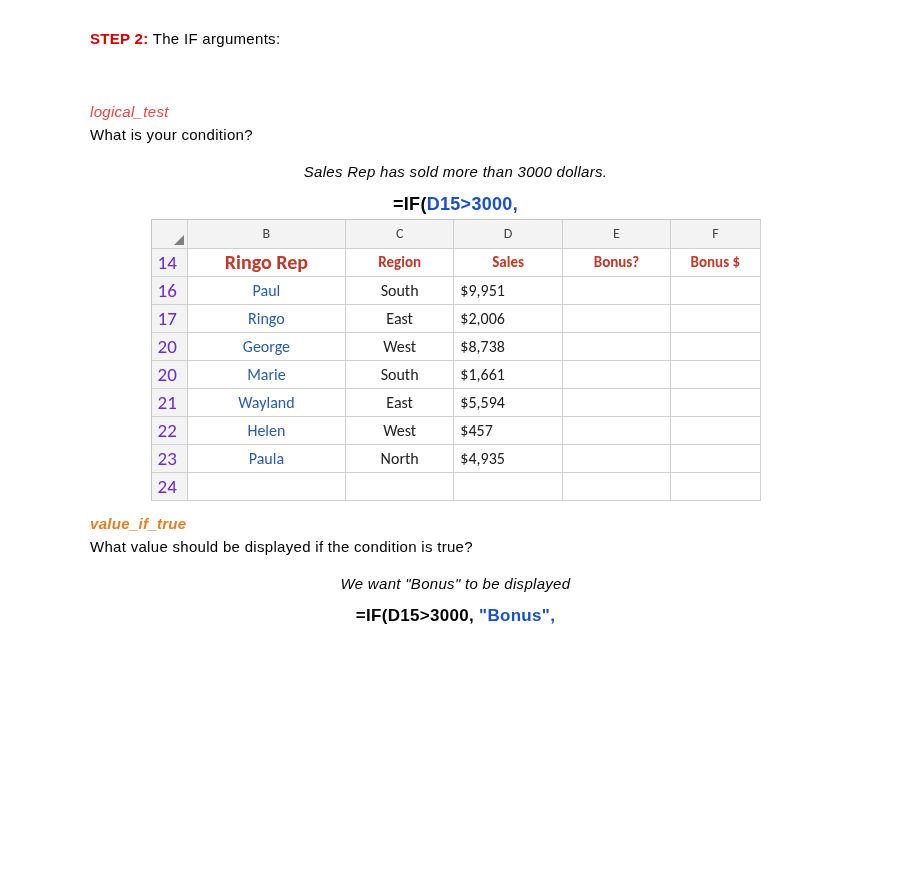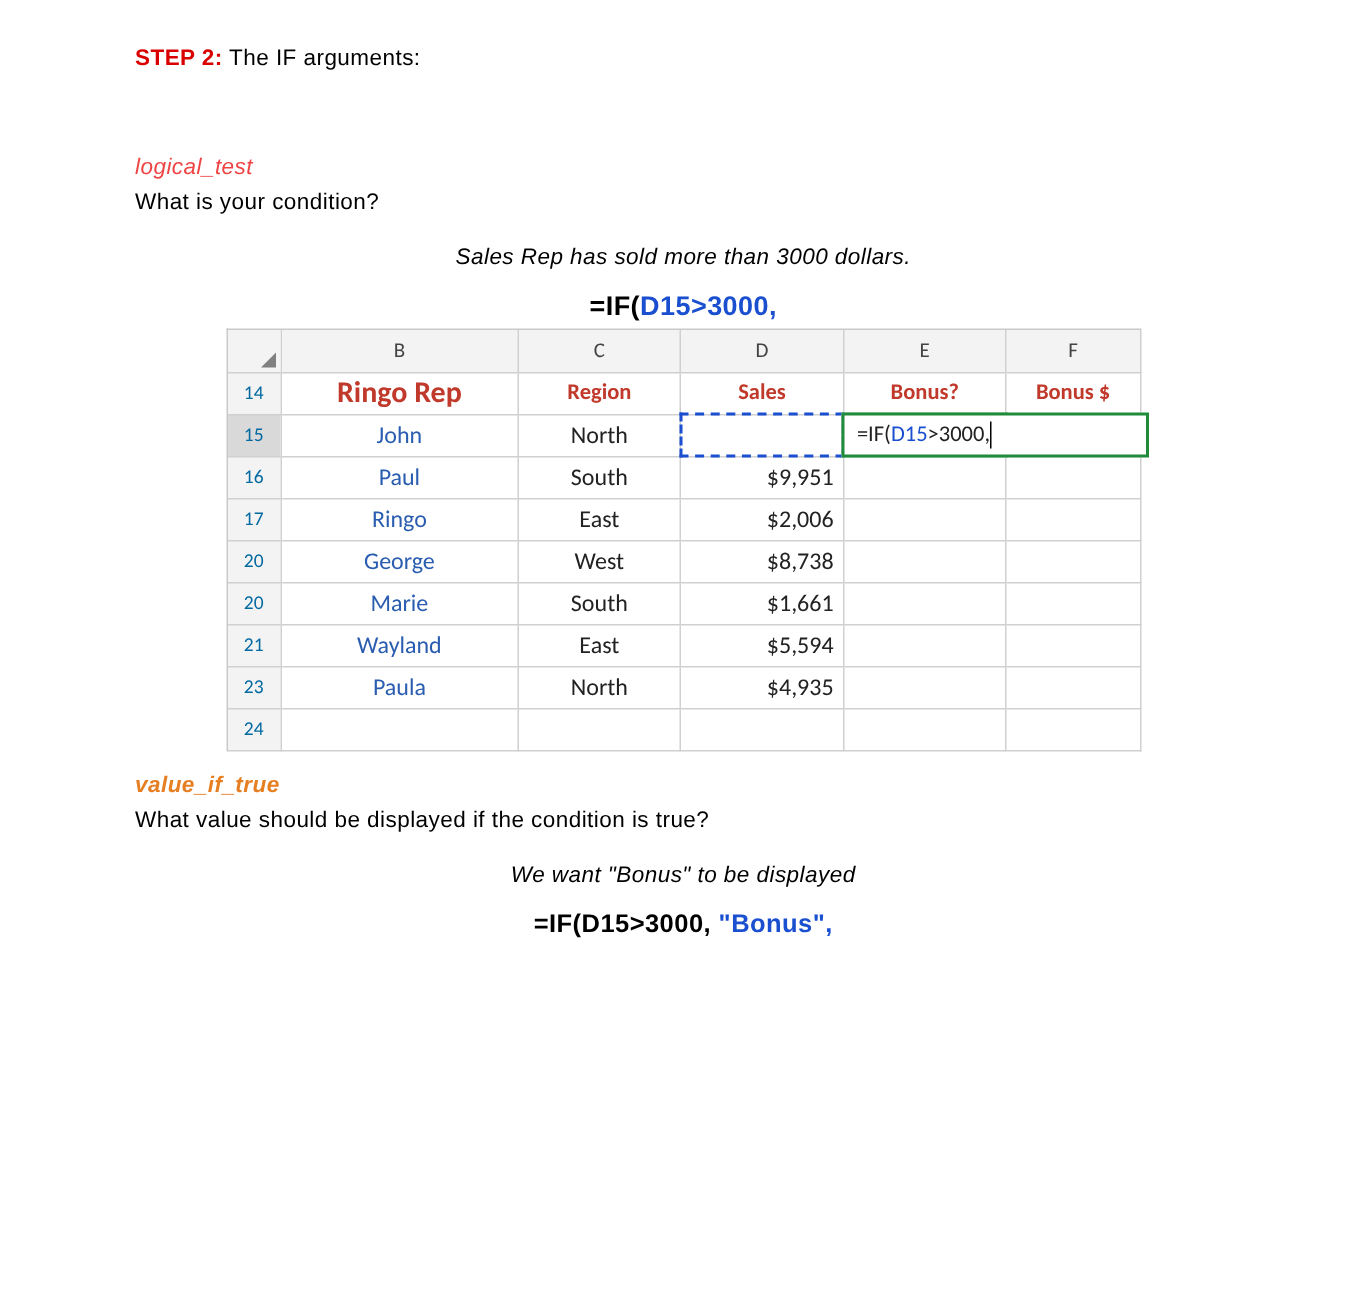--- a/index.html
+++ b/index.html
@@ -48,37 +48,36 @@
     }
     table.sheet th {
       background: #f3f3f3;
       font-weight: 400;
       color: #444;
       text-align: center;
       font-size: 14px;
     }
     .rowhead {
       background: #f3f3f3 !important;
-      text-align: center;
-      color: #0369a1;
-      font-size: 13px;
+      color: #6d28d9;
+      font-size: 19px;
       width: 36px;
     }
     .rowhead.sel { background:#d9d9d9 !important; }
     th.corner { background:#f3f3f3; width:36px; position:relative; }
     th.corner::after{
       content:""; position:absolute; right:3px; bottom:3px;
       border-left:10px solid transparent; border-bottom:10px solid #808080;
     }
 
     .hdr-cell { text-align:center; font-weight:700; color:#c0392b; font-size:15px;}
     .hdr-cell.big { color:#c0392b; font-size:20px; }
     .name-cell { text-align:center; color:#2a5db0; font-size:16px;}
     .cent { text-align:center; font-size:16px; color:#222; }
-    .money { text-align:right; font-size:16px; color:#222; }
+    .money { text-align:left; font-size:16px; color:#222; }
 
     td.active {
       position:relative;
       border:2px solid #1f8b3b !important;
       padding:0;
     }
     td.active .caret{ border-left:1px solid #000; animation: none; display:inline-block; height:18px; vertical-align:middle;}
     .formula-overlay{
       position:absolute; top:-2px; left:-2px;
       height:calc(100% + 4px);
@@ -142,35 +141,20 @@
 
   <tr>
     <td class="rowhead">14</td>
     <td class="hdr-cell big">Ringo Rep</td>
     <td class="hdr-cell">Region</td>
     <td class="hdr-cell">Sales</td>
     <td class="hdr-cell">Bonus?</td>
     <td class="hdr-cell">Bonus $</td>
   </tr>
 
-  <tr>
-    <td class="rowhead sel">15</td>
-    <td class="name-cell">John</td>
-    <td class="cent">North</td>
-    <td class="money ref-box"></td>
-    <td class="active">
-      <div class="formula-overlay">
-        <span>=IF(</span>
-              <span class="ref">D15</span>
-              <span>&gt;3000,</span>
-              <span class="caret"></span>
-      </div>
-    </td>
-    <td></td>
-  </tr>
 
   <tr>
     <td class="rowhead">16</td>
     <td class="name-cell">Paul</td>
     <td class="cent">South</td>
     <td class="money">$9,951</td>
     <td></td>
     <td></td>
   </tr>
   <tr>
@@ -195,20 +179,28 @@
     <td class="cent">South</td>
     <td class="money">$1,661</td>
     <td></td>
     <td></td>
   </tr>
   <tr>
     <td class="rowhead">21</td>
     <td class="name-cell">Wayland</td>
     <td class="cent">East</td>
     <td class="money">$5,594</td>
+    <td></td>
+    <td></td>
+  </tr>
+  <tr>
+    <td class="rowhead">22</td>
+    <td class="name-cell">Helen</td>
+    <td class="cent">West</td>
+    <td class="money">$457</td>
     <td></td>
     <td></td>
   </tr>
   <tr>
     <td class="rowhead">23</td>
     <td class="name-cell">Paula</td>
     <td class="cent">North</td>
     <td class="money">$4,935</td>
     <td></td>
     <td></td>

